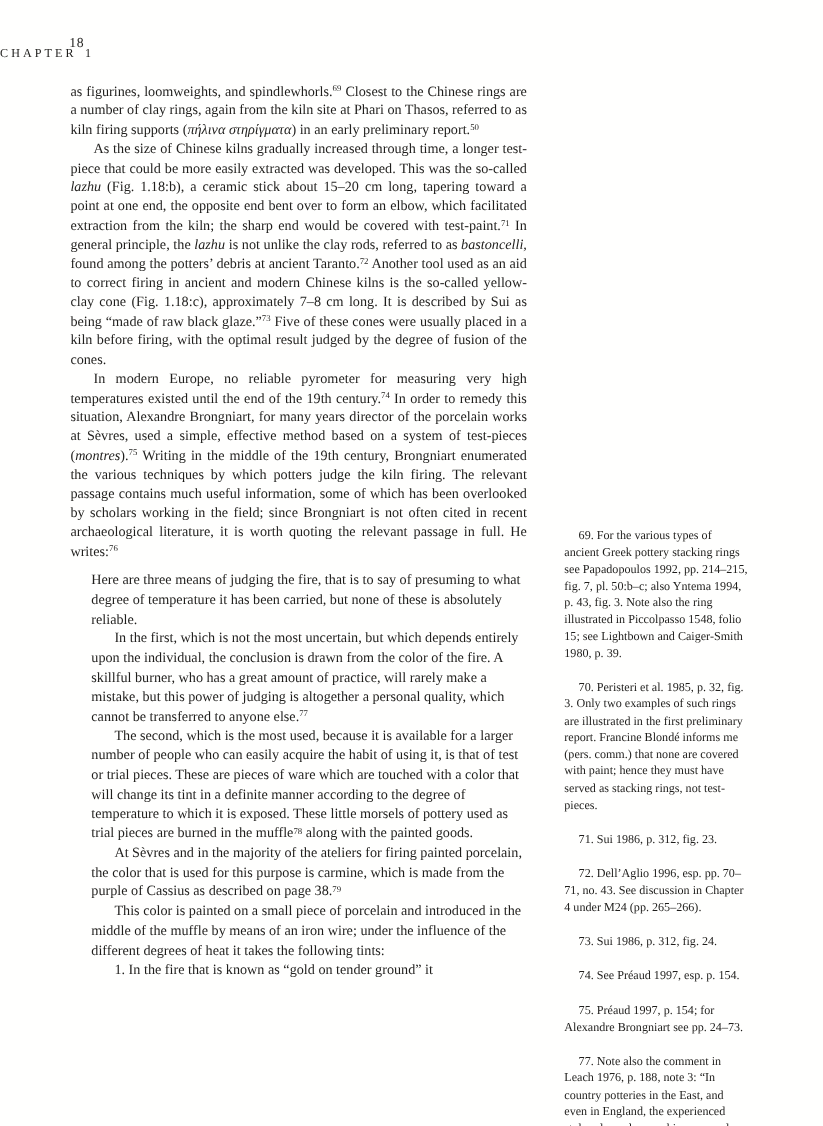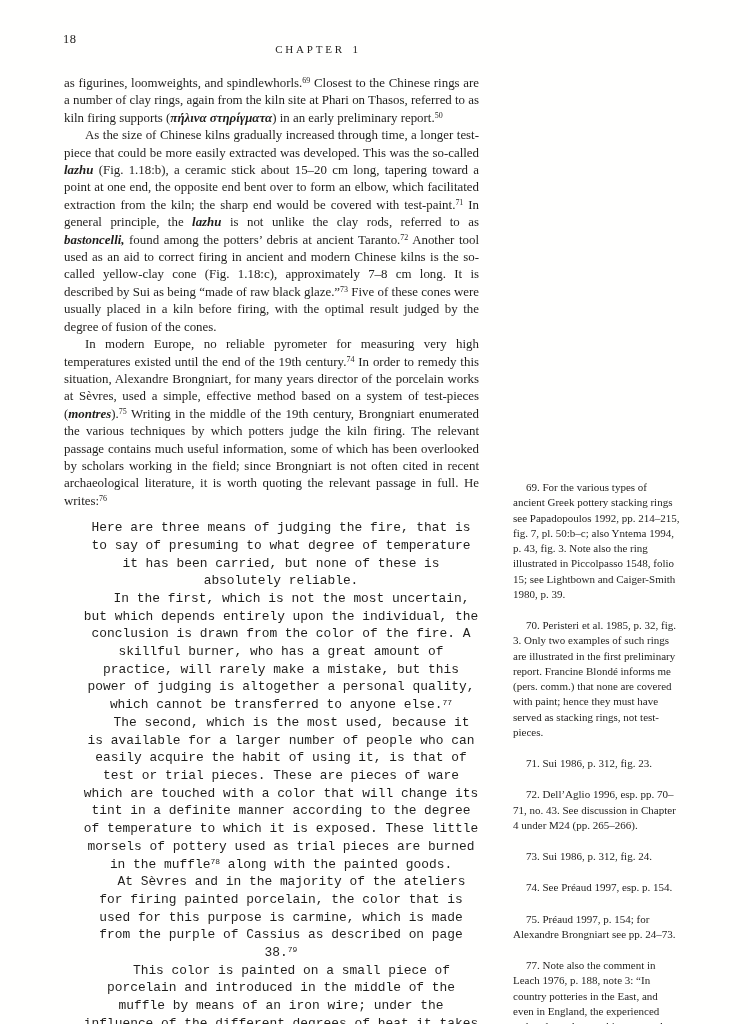--- a/index.html
+++ b/index.html
@@ -11,47 +11,46 @@
     font-family:"Liberation Serif","DejaVu Serif",serif;
     overflow:hidden;
     box-sizing:border-box;
   }
   .page-number{
     position:absolute;left:63px;top:32px;
     font-size:12.5px;letter-spacing:0.5px;
   }
   .running-head{
     position:absolute;left:0;top:43px;width:636px;
-    text-align:center;
+    text-align:left;
     font-size:11px;letter-spacing:2.8px;
     word-spacing:2px;
   }
   .main-col{
     position:absolute;left:64px;top:75px;width:415px;
     font-size:12.9px;line-height:17.4px;
     text-align:justify;
   }
   .main-col p{margin:0;padding:0;}
   p.body{text-indent:21px;}
   p.quote{
     margin-left:19px;
-    text-align:center;
+    text-align:left;
     text-indent:21px;
     line-height:17.7px;
-    font-family:Liberation Mono, monospace;
   }
   p.qfirst{margin-top:9px;}
   p.noindent{text-indent:0;}
   .footnotes-col{
     position:absolute;left:497px;top:464px;width:200px;
     font-size:11px;line-height:15.25px;
     text-align:left;
   }
   .footnotes-col p{margin:16px;padding:0;text-indent:13px;}
-  .it{font-style:italic;font-weight:bold;}
+  .it{font-style:italic;}
   .bd{font-weight:normal;}
   sup{
     font-size:0.62em;
     vertical-align:baseline;
     position:relative;top:-0.45em;
     line-height:0;
   }
 </style>
 </head>
 <body>

